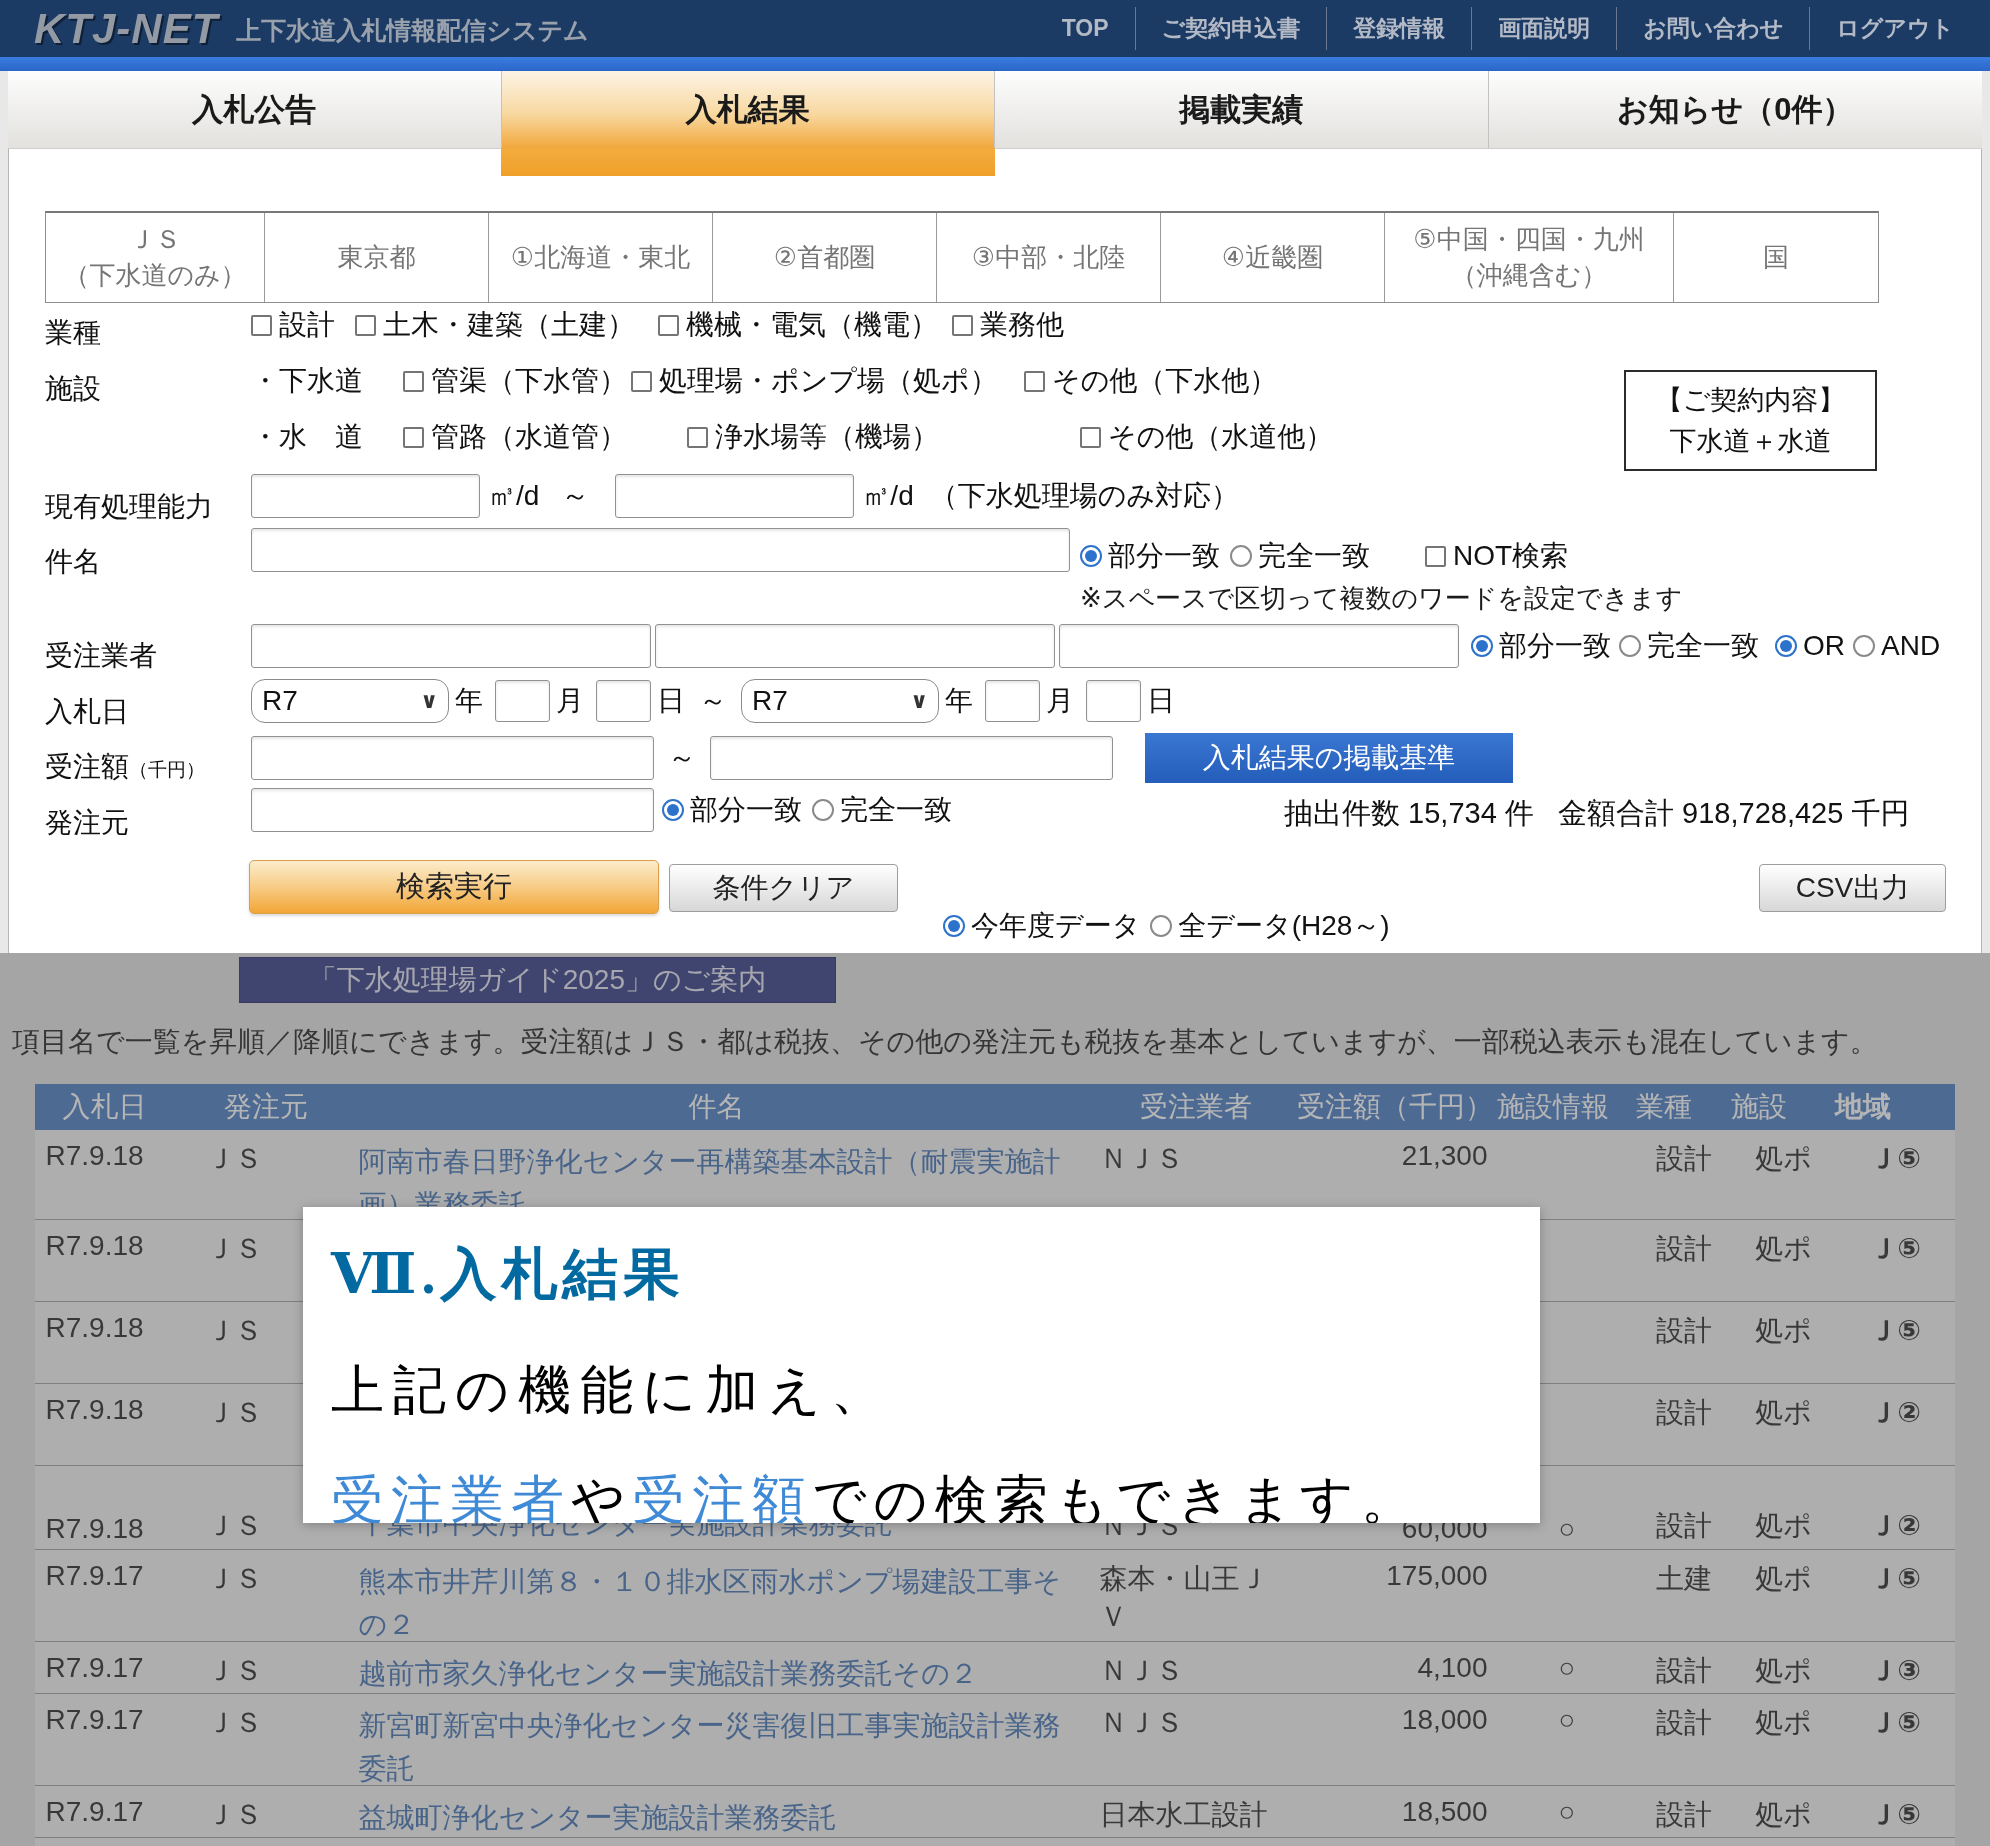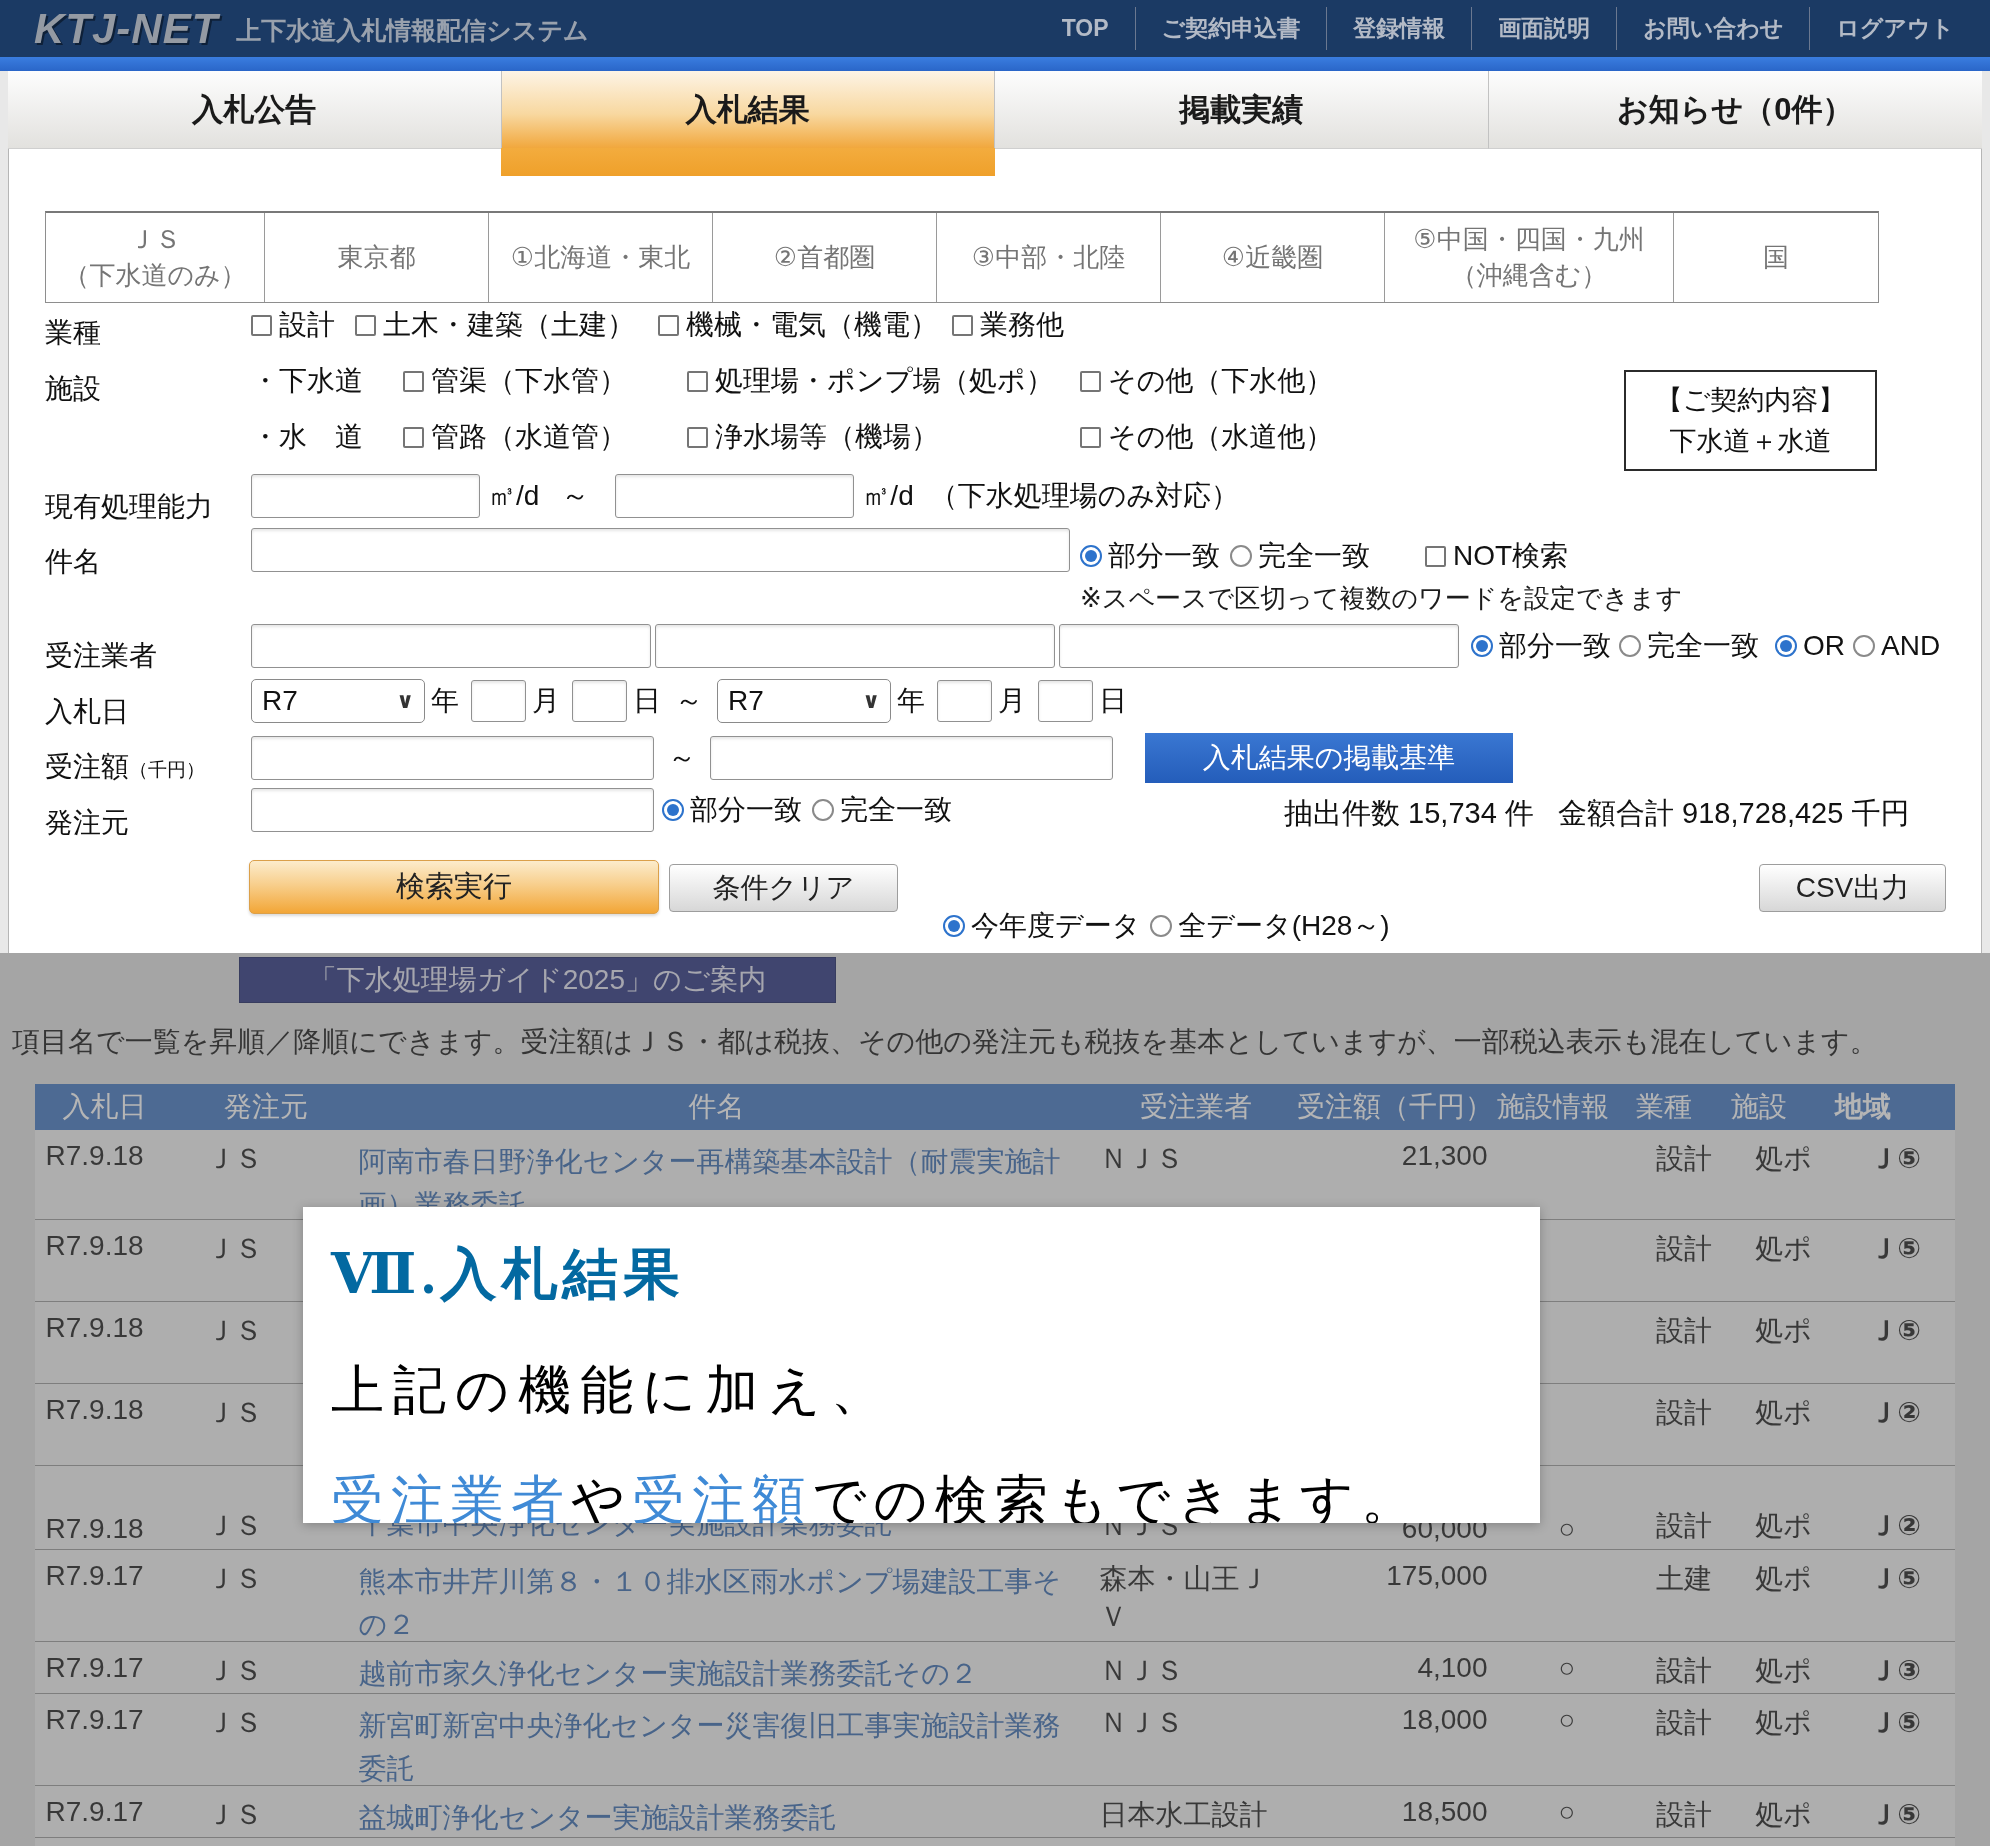--- a/index.html
+++ b/index.html
@@ -33,21 +33,21 @@
   
   .frow { position: absolute; display: flex; align-items: center; font-size: 28px; color: #111; white-space: nowrap; }
   .flabel { position: absolute; left: 45px; font-size: 28px; color: #111; white-space: nowrap; }
   .opt { display: inline-flex; align-items: center; cursor: pointer; }
   .cb { width: 21px; height: 21px; border: 2px solid #757575; border-radius: 2px; background: #fff; margin-right: 7px; flex: 0 0 auto; }
   .rd { width: 22px; height: 22px; border: 2px solid #8a8a8a; border-radius: 50%; background: #fff; margin-right: 6px; position: relative; flex: 0 0 auto; }
   .rd.sel { border-color: #2d73cc; }
   .rd.sel::after { content: ""; position: absolute; inset: 3px; border-radius: 50%; background: #2d73cc; }
   .inp { display: inline-block; height: 44px; background: #fff; border: 1px solid #919191; border-radius: 3px; box-shadow: inset 0 2px 3px rgba(0,0,0,0.10); }
   .inp.small { width: 55px; height: 42px; }
-  .sel-box { display: inline-flex; align-items: center; justify-content: space-between; width: 174px; height: 44px; border: 1px solid #8a8a8a; border-radius: 5px; background: #fff; padding: 0 10px; font-size: 28px; cursor: pointer; }
+  .sel-box { display: inline-flex; align-items: center; justify-content: space-between; width: 198px; height: 44px; border: 1px solid #8a8a8a; border-radius: 14px; background: #fff; padding: 0 10px; font-size: 28px; cursor: pointer; }
   .sel-box .arr { font-size: 22px; color: #333; font-weight: bold; }
   .contract-box { position: absolute; left: 1624px; top: 370px; width: 253px; height: 101px; border: 2px solid #2b2b2b; display: flex; flex-direction: column; align-items: center; justify-content: center; font-size: 27px; color: #111; line-height: 1.5; background: #fff; }
   .blue-btn { display: inline-flex; align-items: center; justify-content: center; width: 368px; height: 50px; background: linear-gradient(#3a77d2, #245dba); color: #fff; font-size: 28px; cursor: pointer; }
   .search-btn { position: absolute; left: 249px; top: 860px; width: 410px; height: 54px; background: linear-gradient(#fceccc 0%, #f8cf8d 45%, #f2a637 100%); border: 1px solid #dba04a; border-radius: 5px; display: flex; align-items: center; justify-content: center; font-size: 29px; color: #222; cursor: pointer; box-shadow: 0 2px 3px rgba(0,0,0,0.15); }
   .gray-btn { background: linear-gradient(#ffffff, #d7d7d7); border: 1px solid #9d9d9d; border-radius: 4px; display: flex; align-items: center; justify-content: center; font-size: 28px; color: #222; cursor: pointer; }
   .note-small { position: absolute; font-size: 26px; color: #1c1c1c; }
   .stats { position: absolute; left: 1284px; top: 794px; font-size: 29px; color: #111; white-space: nowrap; }
   .amount-sub { font-size: 19px; }
 
   
@@ -153,21 +153,21 @@
       </span>
     <span class="opt">
         <span class="cb"></span>
         <span>業務他</span>
       </span>
   </div>
 
   <div class="flabel" style="top:370px">施設</div>
   <div class="frow" style="left:251px; top:362px">
     <span style="width:152px">・下水道</span>
-    <span class="opt" style="width:284px">
+    <span class="opt" style="width:228px">
         <span class="cb"></span>
         <span>管渠（下水管）</span>
       </span>
     <span class="opt" style="width:393px">
         <span class="cb"></span>
         <span>処理場・ポンプ場（処ポ）</span>
       </span>
     <span class="opt">
         <span class="cb"></span>
         <span>その他（下水他）</span>

